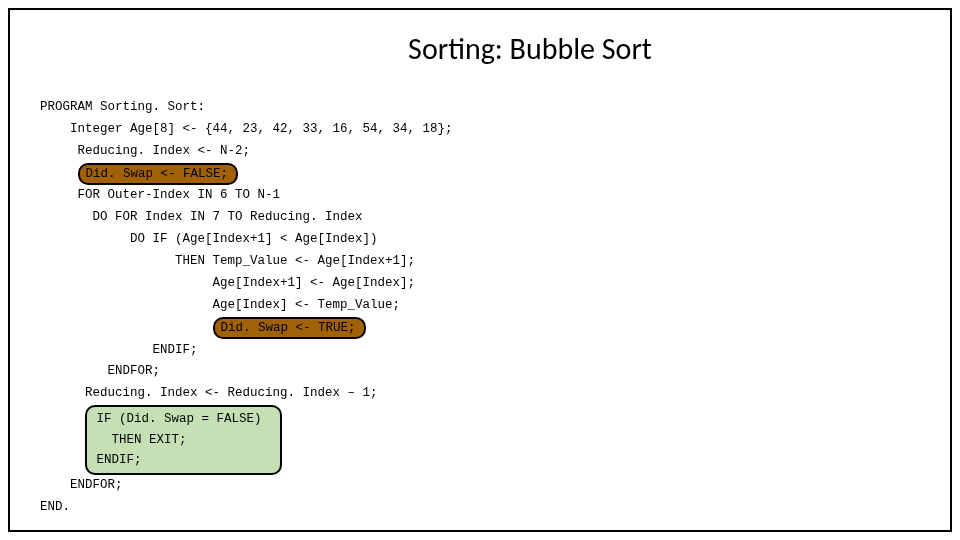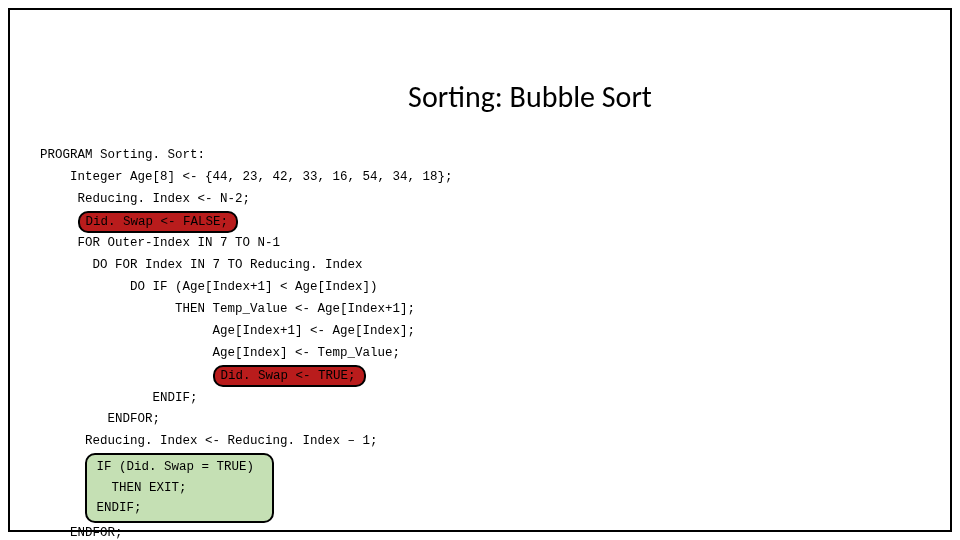--- a/index.html
+++ b/index.html
@@ -22,35 +22,34 @@
       position: relative;
       padding: 20px 30px;
     }
     .title {
       font-size: 30px;
       font-weight: 400;
       text-align: center;
       margin-bottom: 8px;
       margin-left: 100px;
       font-family: "Calibri", Arial, sans-serif;
-      margin-top: 48px;
     }
     .code-block {
       font-family: "Courier New", Courier, monospace;
       font-size: 12.5px;
       line-height: 1.75;
       white-space: pre;
       position: relative;
     }
     .code-line {
       position: relative;
     }
     .highlight-box {
       display: inline-block;
-      background: #b91c1c;
+      background: #a16207;
       border: 2px solid #000000;
       border-radius: 10px;
       padding: 1px 8px 1px 6px;
       line-height: 1.3;
     }
     .highlight-box-multi {
       display: inline-block;
       background: #c5e0b4;
       border: 2px solid #000000;
       border-radius: 10px;
@@ -62,29 +61,29 @@
 </head>
 <body>
 
 <div class="slide-frame">
   <div class="title">Sorting: Bubble Sort</div>
   <div class="code-block">
 <span class="code-line">PROGRAM Sorting. Sort:</span>
 <span class="code-line">    Integer Age[8] &lt;- {44, 23, 42, 33, 16, 54, 34, 18};</span>
 <span class="code-line">     Reducing. Index &lt;- N-2;</span>
 <span class="code-line">     <span class="highlight-box">Did. Swap &lt;- FALSE;</span></span>
-<span class="code-line">     FOR Outer-Index IN 7 TO N-1</span>
+<span class="code-line">     FOR Outer-Index IN 6 TO N-1</span>
 <span class="code-line">       DO FOR Index IN 7 TO Reducing. Index</span>
 <span class="code-line">            DO IF (Age[Index+1] &lt; Age[Index])</span>
 <span class="code-line">                  THEN Temp_Value &lt;- Age[Index+1];</span>
 <span class="code-line">                       Age[Index+1] &lt;- Age[Index];</span>
 <span class="code-line">                       Age[Index] &lt;- Temp_Value;</span>
 <span class="code-line">                       <span class="highlight-box">Did. Swap &lt;- TRUE;</span></span>
 <span class="code-line">               ENDIF;</span>
 <span class="code-line">         ENDFOR;</span>
 <span class="code-line">      Reducing. Index &lt;- Reducing. Index – 1;</span>
-<span class="code-line">      <span class="highlight-box-multi"><span> IF (Did. Swap = TRUE)</span>
+<span class="code-line">      <span class="highlight-box-multi"><span> IF (Did. Swap = FALSE)</span>
 <span>   THEN EXIT;</span>
 <span> ENDIF;</span></span></span>
 <span class="code-line">    ENDFOR;</span>
 <span class="code-line">END.</span>
   </div>
 </div>
 
 </body></html>

